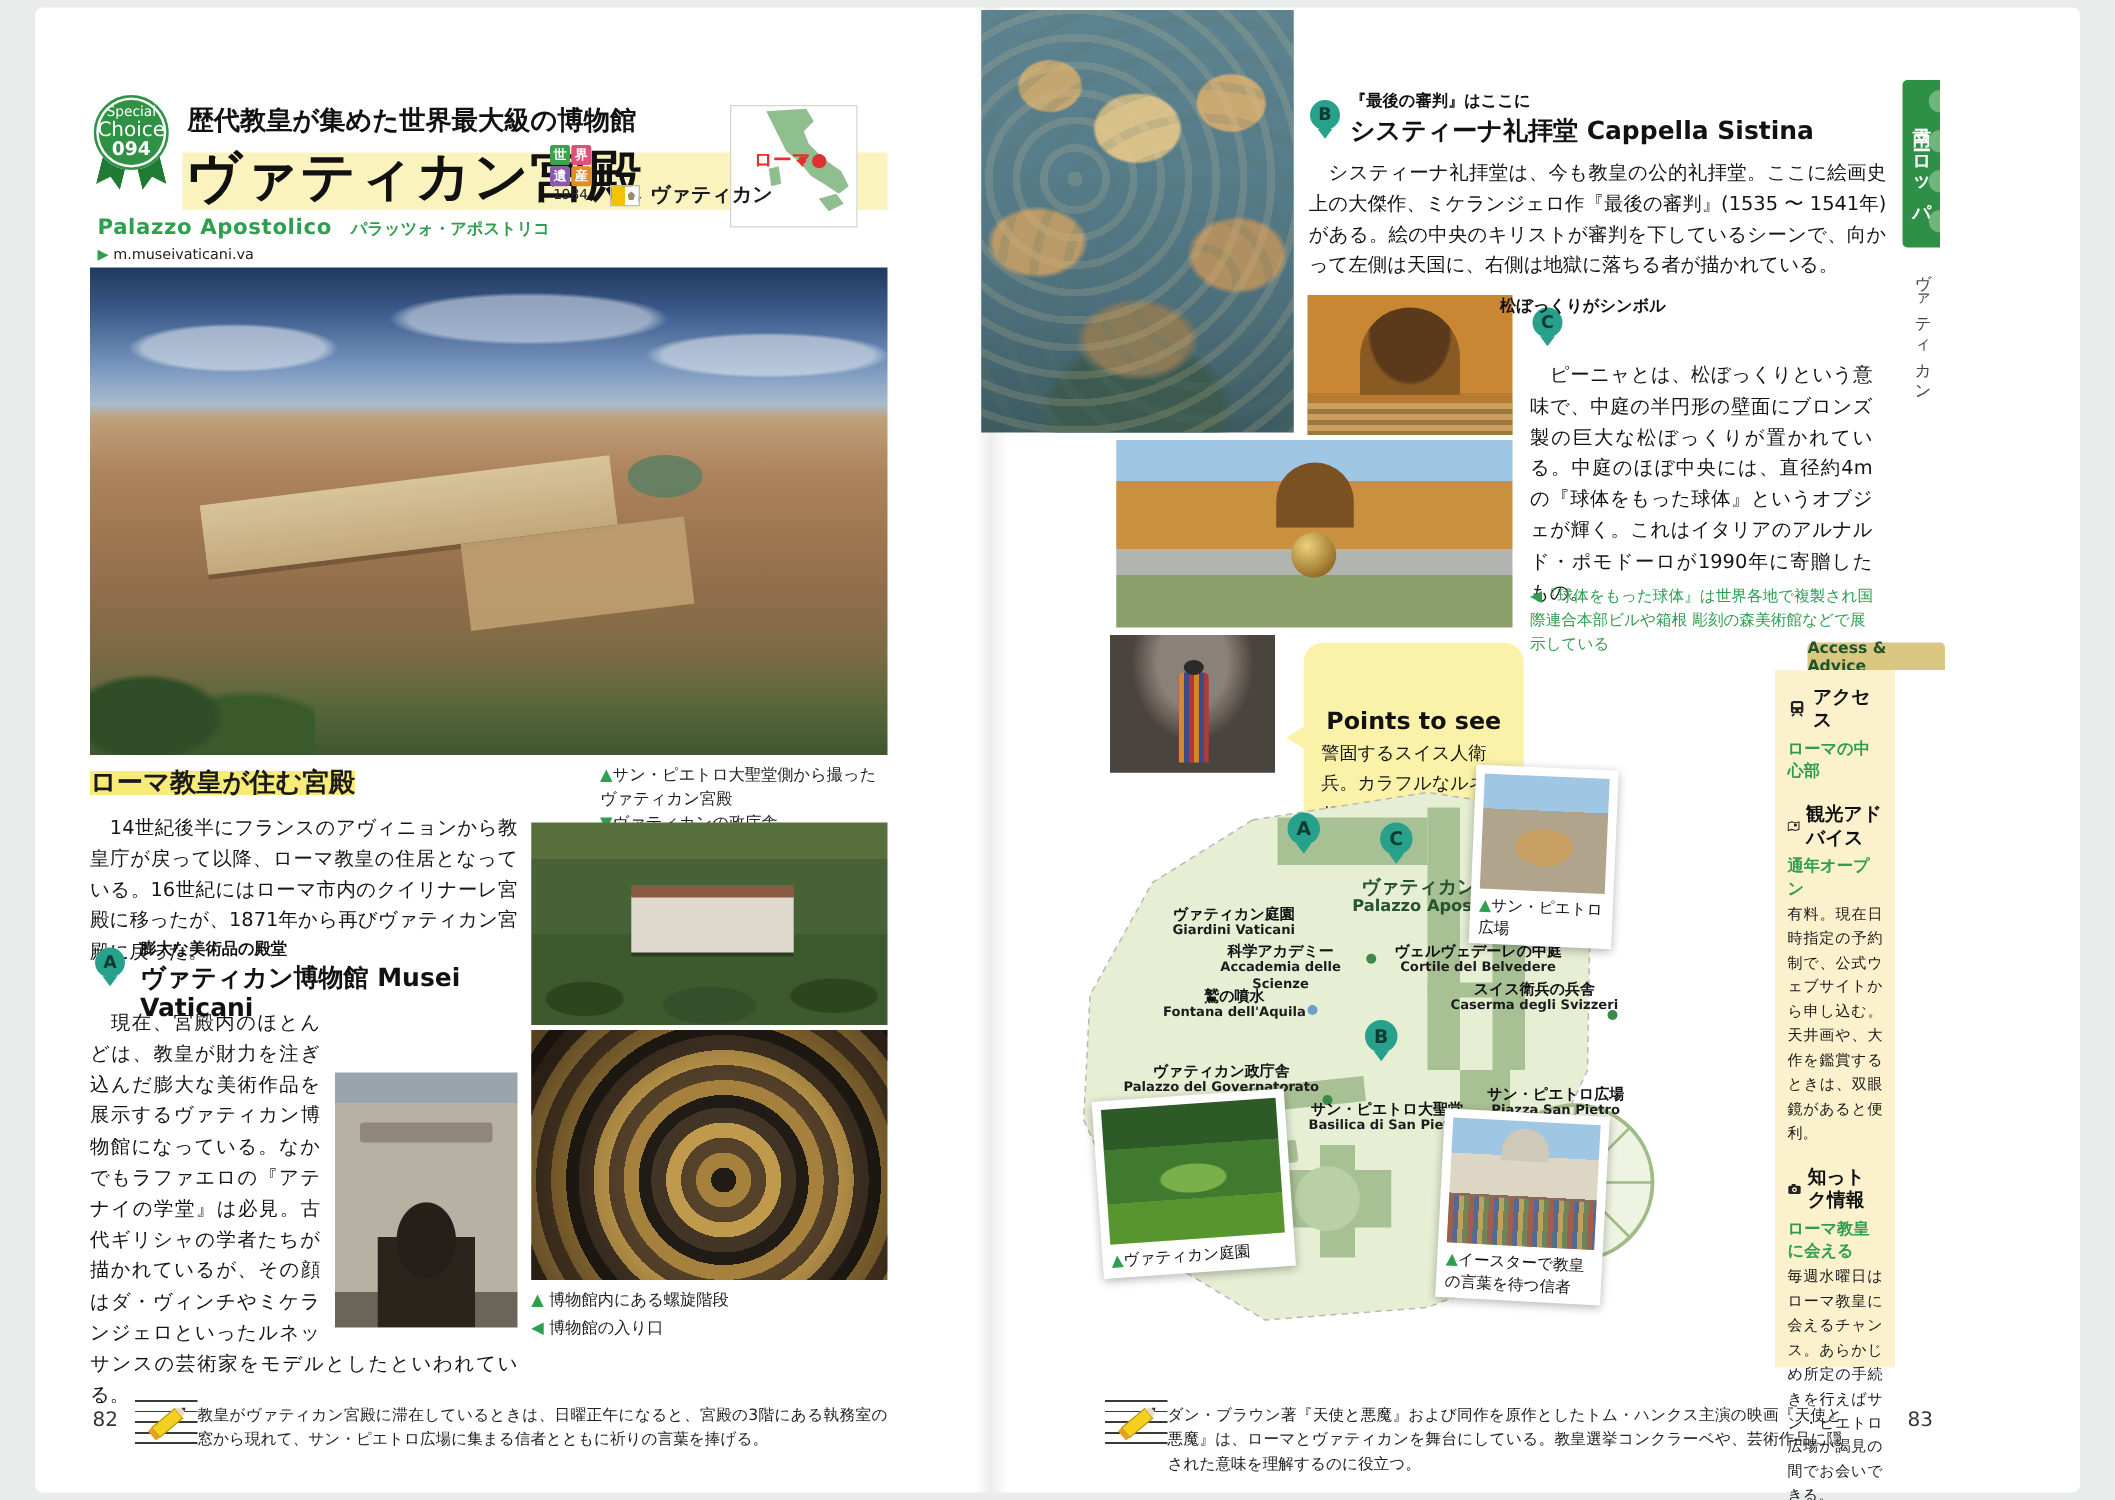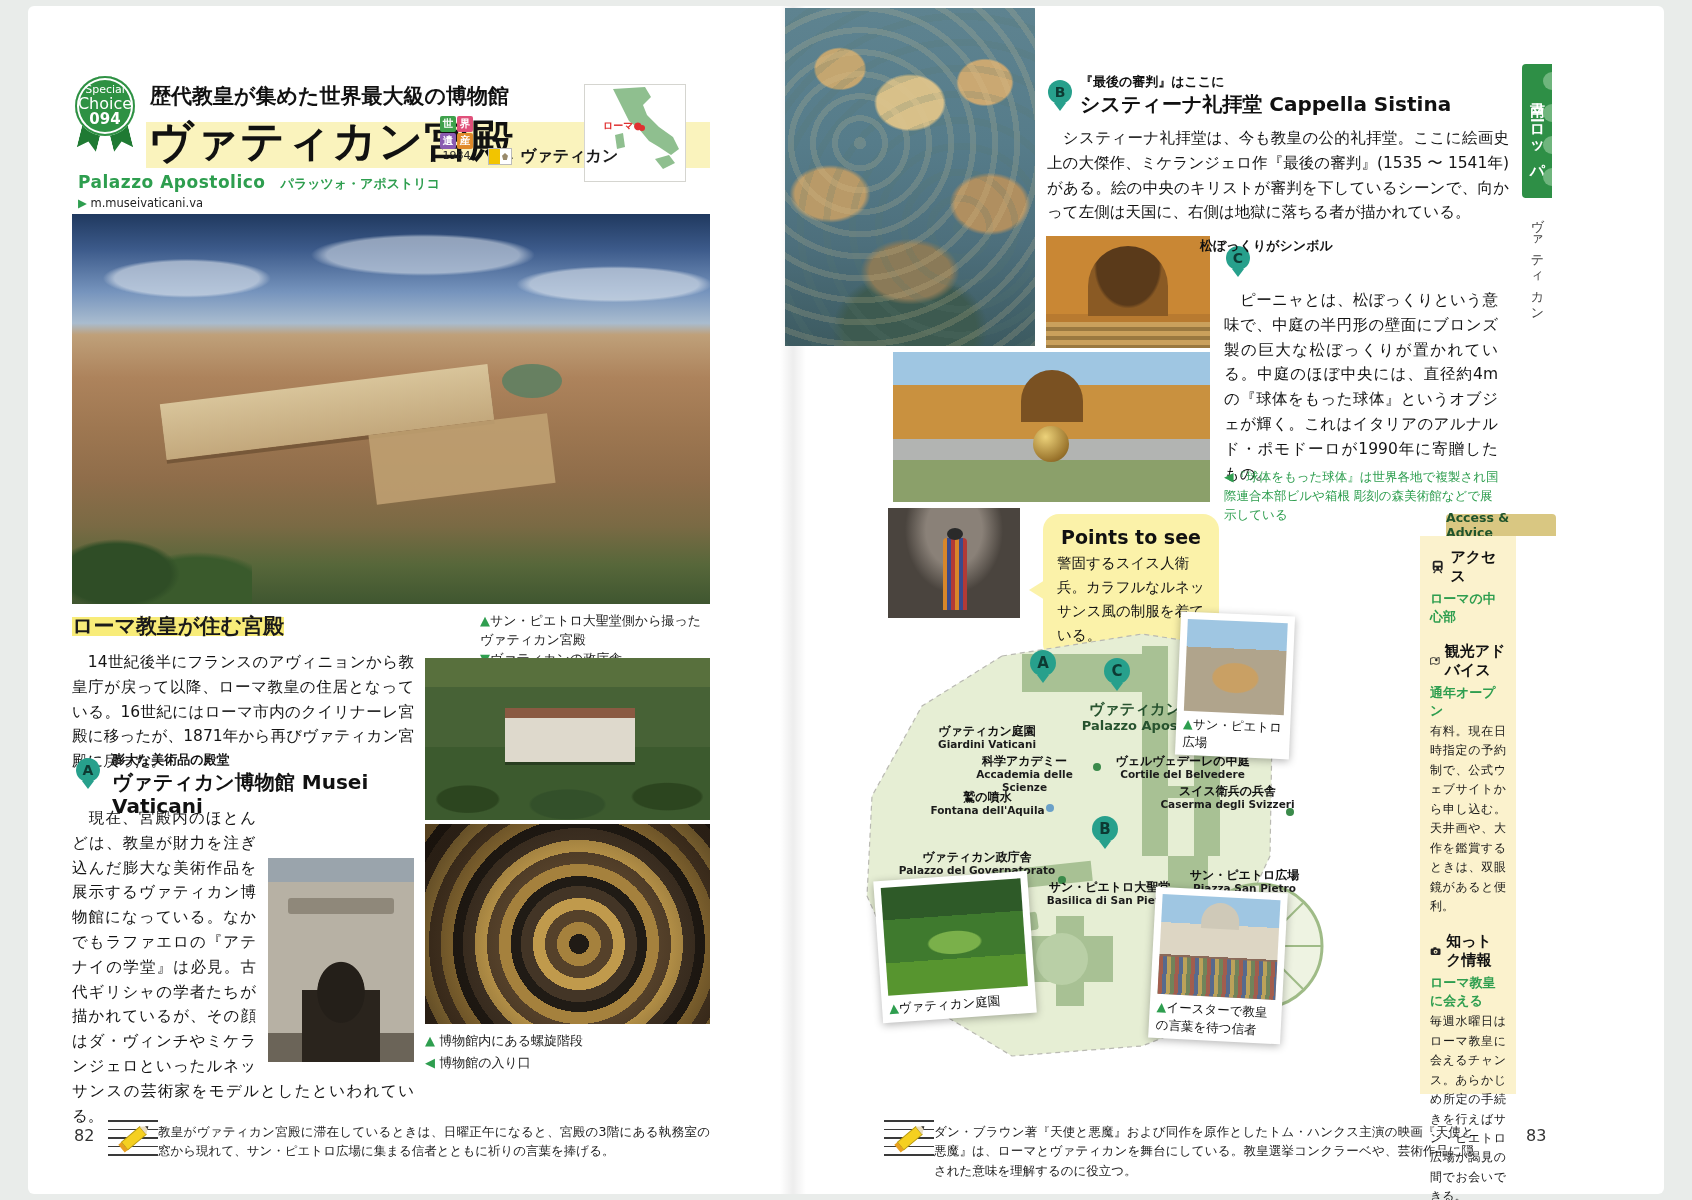--- a/index.html
+++ b/index.html
@@ -66,21 +66,21 @@
   .sidebar{position:absolute;background:#fbf2cd;}
   .sidebar-tab{position:absolute;background:#d9c782;color:#20542c;font-size:12.5px;font-weight:bold;
     display:flex;align-items:center;justify-content:center;border-radius:4px 4px 0 0;}
   .sb-title{font-size:15px;font-weight:bold;color:#111;display:flex;align-items:center;gap:5px;}
   .sb-green{font-size:13px;font-weight:bold;color:#2e9e4f;margin:4px 0 2px;}
   .sb-body{font-size:12px;line-height:1.62;text-align:justify;color:#191919;}
   
   .bubble{position:absolute;background:#fbf2a9;border-radius:16px;padding:12px 14px;}
   .bubble::before{content:'';position:absolute;left:-14px;top:66px;
     border:10px solid transparent;border-right:16px solid #fbf2a9;border-left:0;}
-  .bubble .bt{font-size:19px;font-weight:bold;text-align:center;color:#111;}
+  .bubble .bt{font-size:19px;font-weight:bold;text-align:center;color:#111;margin-top:40px;}
   .bubble .bb{font-size:14.5px;line-height:1.65;color:#141414;margin-top:4px;}
   
   .v-text{writing-mode:vertical-rl;text-orientation:upright;}
   .edge-tab{position:absolute;background:#2e8f46;color:#fff;border-radius:4px 0 0 4px;overflow:hidden;
     display:flex;align-items:center;justify-content:center;font-size:15px;font-weight:bold;letter-spacing:2px;}
   .edge-scallop{position:absolute;width:18px;height:18px;border-radius:50%;background:#6fb57d;right:-9px;}
   .edge-sub{position:absolute;color:#444;font-size:13px;letter-spacing:3px;}
   .flag{position:absolute;width:22px;height:15px;border:1px solid #bbb;
     background:linear-gradient(90deg,#f2c400 0 50%,#fff 50% 100%);}
   .flag::after{content:'';position:absolute;right:3px;top:4px;width:6px;height:7px;background:#9a8a6a;
@@ -125,21 +125,21 @@
   <span>m.museivaticani.va</span>
 </div>
 
 <div class="abs" style="left:584px;top:84px;width:100px;height:96px;background:#fff;border:1px solid #d5d5d0;">
   <svg width="100" height="96" viewBox="0 0 100 96">
     <path d="M28,4 L60,2 L66,12 L58,20 L62,30 L74,42 L88,52 L94,64 L86,70 L74,62 L64,56 L54,44 L44,36 L38,24 Z" fill="#8fbf8f"></path>
     <path d="M70,74 L84,70 L90,78 L78,84 Z" fill="#8fbf8f"></path>
     <path d="M30,50 L38,48 L40,62 L32,64 Z" fill="#8fbf8f"></path>
     <circle cx="57" cy="43" r="3" fill="#e03030"></circle>
   </svg>
-  <div class="abs" style="left:18px;top:34px;font-size:10px;font-weight:bold;color:#e03030;">ローマ●</div>
+  <div class="abs" style="left:18px;top:34px;font-size:15px;font-weight:bold;color:#e03030;">ローマ●</div>
 </div>
 <div class="flag" style="left:488px;top:148px;"></div>
 <div class="abs" style="left:520px;top:146px;font-size:16px;font-weight:bold;">ヴァティカン</div>
 
 <div class="photo" style="left:72px;top:214px;width:638px;height:390px;
   background:linear-gradient(180deg,#20395f 0%,#3c5a8a 9%,#7694bd 20%,#a9bccf 28%,#bfa079 31%,#ad835c 42%,#9e7751 55%,#8f6d4a 68%,#7a6a44 80%,#57673a 90%,#3f5630 100%);">
   <div class="abs" style="left:0;top:0;width:100%;height:30%;opacity:.55;
     background:radial-gradient(ellipse 120px 28px at 18% 55%,#e8edf2 0 60%,transparent 70%),radial-gradient(ellipse 160px 30px at 55% 35%,#dfe6ee 0 60%,transparent 70%),radial-gradient(ellipse 140px 26px at 85% 60%,#e8edf2 0 60%,transparent 70%);"></div>
   <div class="abs" style="left:90px;top:170px;width:330px;height:56px;background:linear-gradient(180deg,#d8c49a,#c3a87c);transform:rotate(-7deg);box-shadow:0 4px 0 rgba(60,40,20,.35);"></div>
   <div class="abs" style="left:300px;top:210px;width:180px;height:70px;background:linear-gradient(180deg,#cdb astonish88,#bfa071);background:#bfa071;transform:rotate(-7deg);opacity:.9;"></div>

